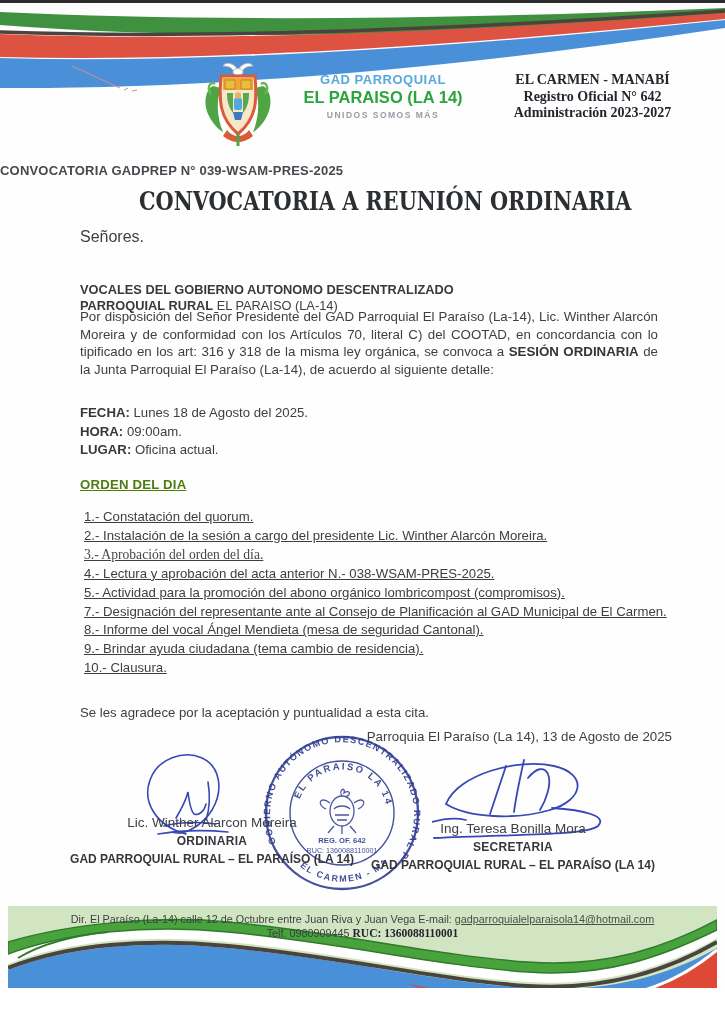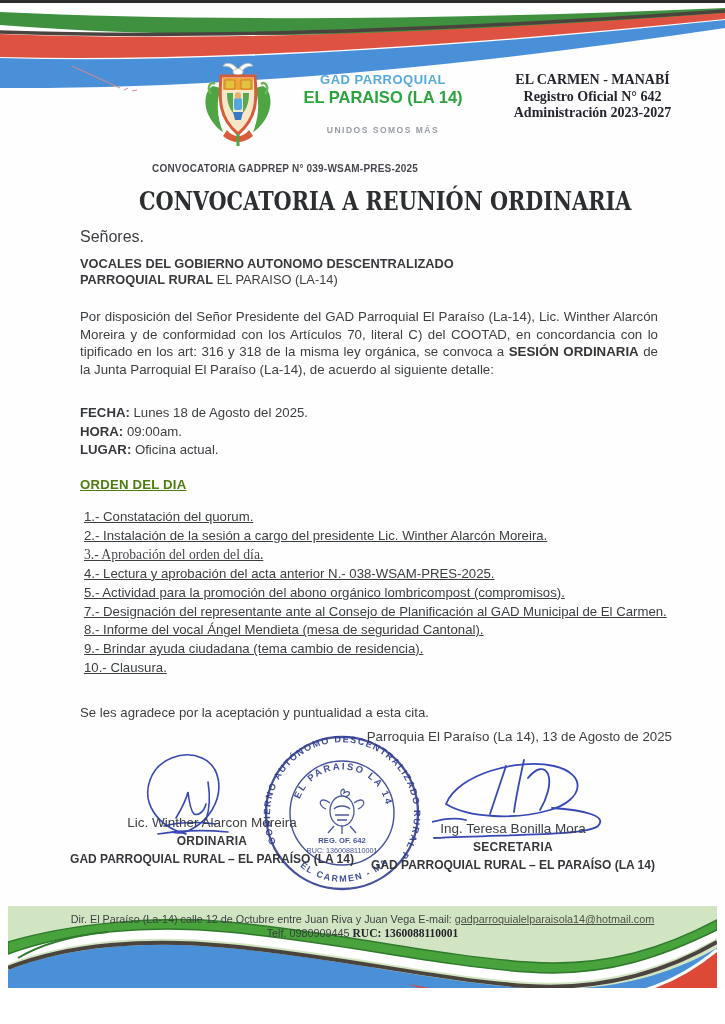--- a/index.html
+++ b/index.html
@@ -13,34 +13,34 @@
   .top-waves, .bottom-waves { position:absolute; left:0; pointer-events:none; }
   .top-waves { top:2px; }
   .bottom-waves { left:8px; top:906px; }
 
   
   .header-row { position:absolute; top:58px; left:0; width:725px; }
   .crest { position:absolute; left:203px; top:2px; }
   .org-block { position:absolute; left:283px; top:14px; width:200px; text-align:center; }
   .org-line1 { font-size:13px; font-weight:bold; color:#55a9dd; letter-spacing:.5px; }
   .org-line2 { font-size:16.5px; font-weight:bold; color:#2ca43e; margin-top:1px; }
-  .org-slogan { font-size:8.5px; color:#979ca4; letter-spacing:1.5px; margin-top:18px; font-weight:bold; }
+  .org-slogan { font-size:8.5px; color:#979ca4; letter-spacing:1.5px; margin-top:3px; font-weight:bold; }
   .reg-block { position:absolute; left:470px; top:14px; width:245px; text-align:center;
                font-family:"Liberation Serif", serif; font-weight:bold; color:#25252e;
                font-size:14px; line-height:16.5px; }
 
   
-  .ref-line { position:absolute; top:163px; left:0; width:570px; text-align:center;
-              font-weight:bold; font-size:10px; color:#45484d; letter-spacing:.2px; }
+  .ref-line { position:absolute; top:163px; left:0; width:570px; text-align:left;
+              font-weight:bold; font-size:13px; color:#45484d; letter-spacing:.2px; }
   .doc-title { position:absolute; top:186px; left:90px; width:490px; text-align:center;
                font-family:"DejaVu Serif","Liberation Serif",serif; font-weight:bold;
                font-size:26px; color:#2c2f31; transform:scaleX(.8); transform-origin:50% 0;
                letter-spacing:0px; white-space:nowrap; }
   .salutation { top:228px; position:absolute; left:80px; }
-  .addressee { position:absolute; left:80px; top:256px; font-weight:bold; color:#37393d;
+  .addressee { position:absolute; left:80px; top:282px; font-weight:bold; color:#37393d;
                line-height:15.5px; font-size:12.8px; }
   .addressee .normal { font-weight:normal; color:#3d4043; }
   .main-par { position:absolute; left:80px; top:308px; width:578px; text-align:justify;
               line-height:17.6px; font-size:13.3px; }
   .main-par b { color:#333538; }
   .details { position:absolute; left:80px; top:404px; line-height:18.6px; font-size:13.2px; }
   .details b { color:#36383c; }
   .agenda-title { position:absolute; left:80px; top:477px; font-weight:bold; font-size:13.2px;
                   color:#4d7c0f; text-decoration:underline; letter-spacing:.2px; }
   .agenda { position:absolute; left:84px; top:508px; list-style:none; line-height:18.9px; font-size:13.2px;text-decoration:underline; }

